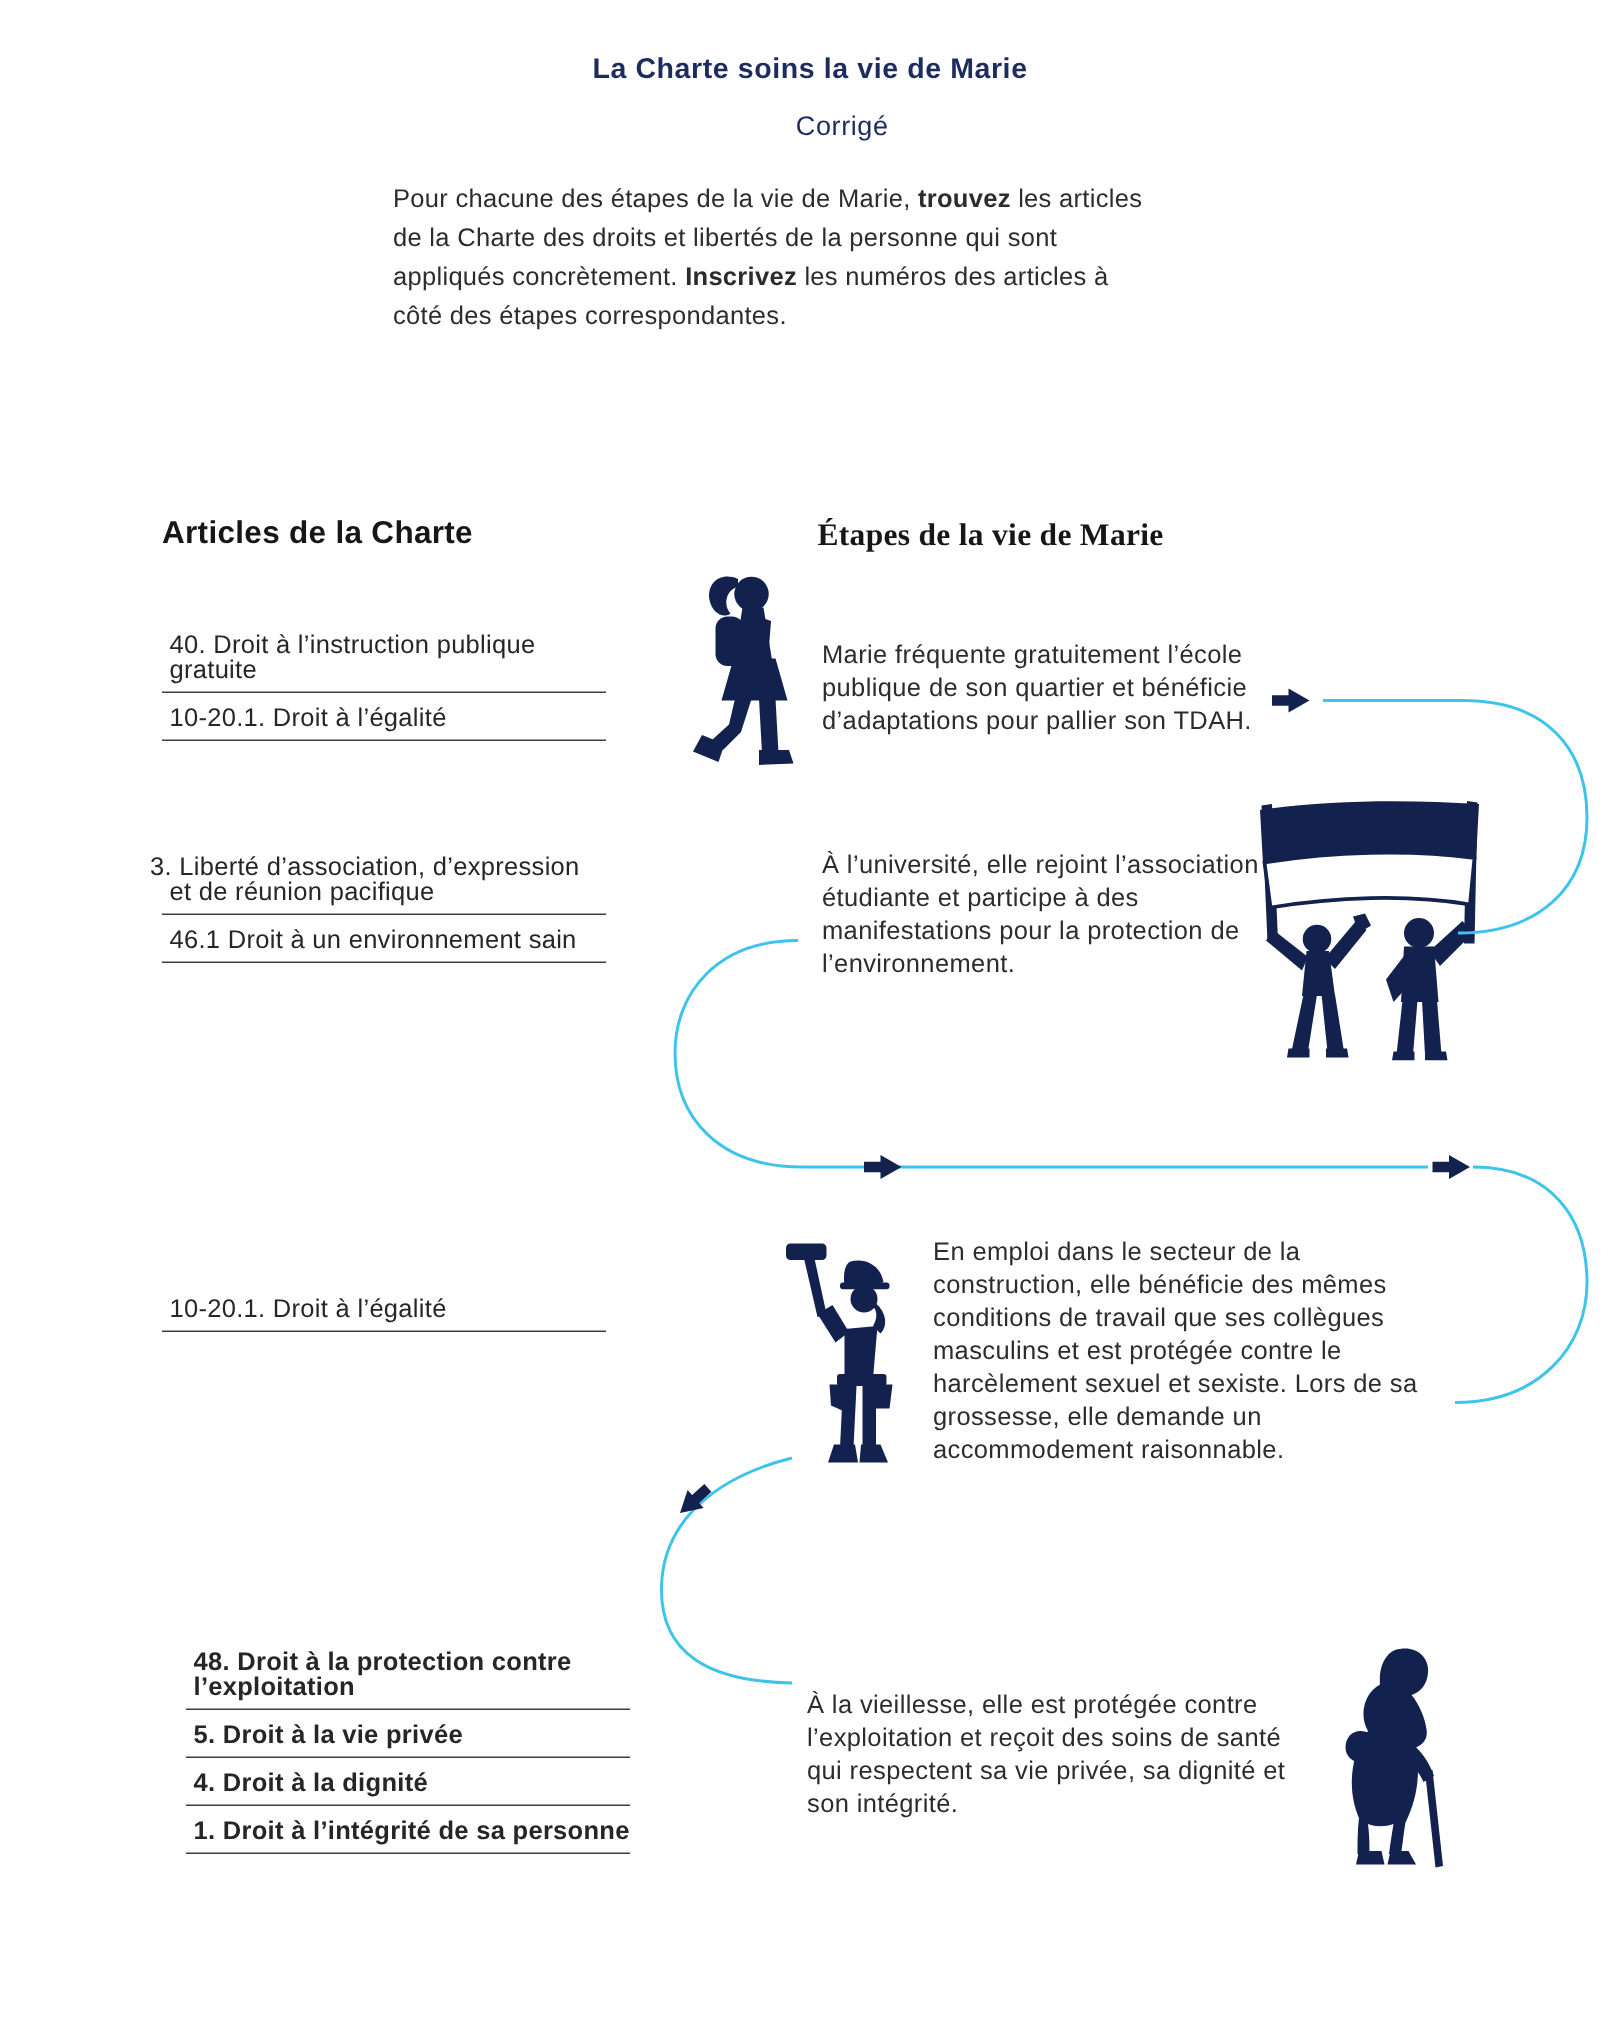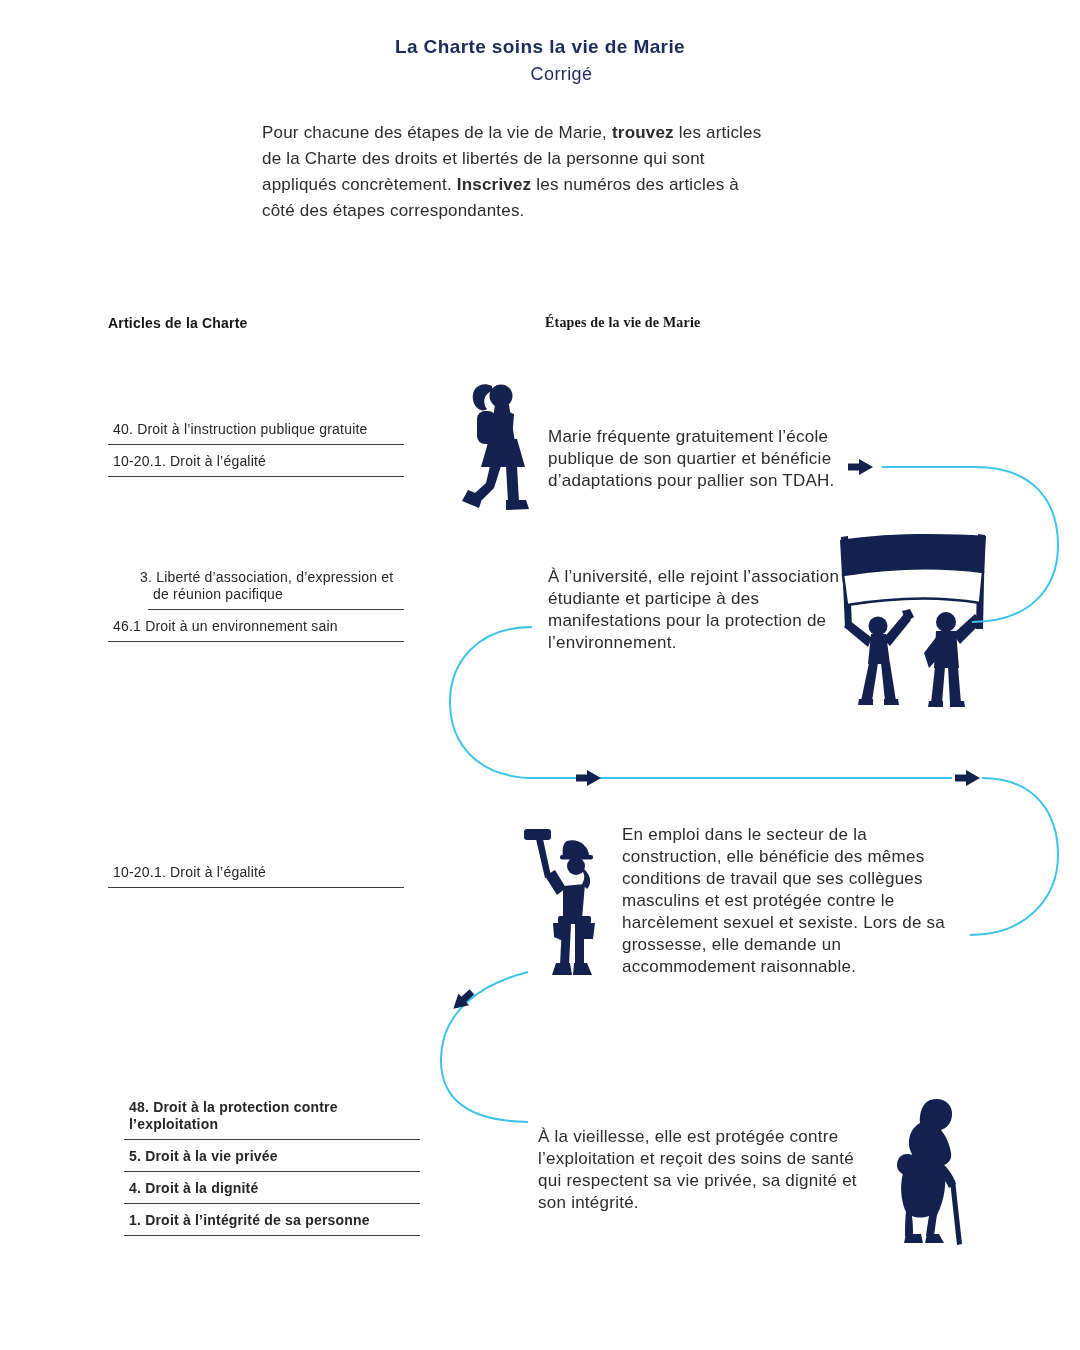--- a/index.html
+++ b/index.html
@@ -8,37 +8,37 @@
   }
   *{margin:0;padding:0;box-sizing:border-box;}
   html,body{background:#e8e8e8;}
   #page{
     position:relative;width:1080px;height:1350px;background:var(--bg);
     margin:0 auto;overflow:hidden;
     font-family:"Liberation Sans", sans-serif;color:var(--text);
   }
   .title-wrap{position:absolute;top:36px;left:0;width:100%;text-align:center;color:var(--title);}
   .title{font-size:19px;font-weight:bold;letter-spacing:.4px;}
-  .subtitle{font-size:18px;margin-top:6px;letter-spacing:.4px;padding-left:43px;}
+  .subtitle{font-size:18px;margin-top:16px;letter-spacing:.4px;padding-left:43px;}
   .instructions{
     position:absolute;left:262px;top:120px;width:508px;
     font-size:17px;line-height:26px;letter-spacing:.2px;color:var(--text);
   }
   .instructions .b{font-weight:bold;}
-  .col-header{position:absolute;font-size:14px;font-weight:bold;color:var(--heading);letter-spacing:.2px;}
+  .col-header{position:absolute;font-size:21px;font-weight:bold;color:var(--heading);letter-spacing:.2px;margin-top:29px;}
   .col-header.left{left:108px;top:315px;}
   .col-header.right{left:545px;top:315px;font-family:Liberation Serif, serif;}
   ul.articles{position:absolute;list-style:none;width:296px;}
   ul.articles li{
-    font-size:14px;letter-spacing:.2px;color:#262626;
+    font-size:17px;letter-spacing:.2px;color:#262626;
     padding:0 0 6px 5px;margin-bottom:8px;
     border-bottom:1.7px solid var(--underline);
     line-height:17px;
   }
-  li.hang{padding-left:18px;text-indent:-13px;margin-left:40px;}
+  li.hang{padding-left:18px;text-indent:-13px;}
   #articles-1{left:108px;top:421px;}
   #articles-2{left:108px;top:569px;}
   #articles-3{left:108px;top:864px;}
   #articles-4{left:124px;top:1099px;font-weight:bold;}
   .stage{
     position:absolute;font-size:17px;line-height:22px;letter-spacing:.25px;color:var(--text);
   }
   #stage-1{left:548px;top:426px;width:332px;}
   #stage-2{left:548px;top:566px;width:302px;}
   #stage-3{left:622px;top:824px;width:342px;}

